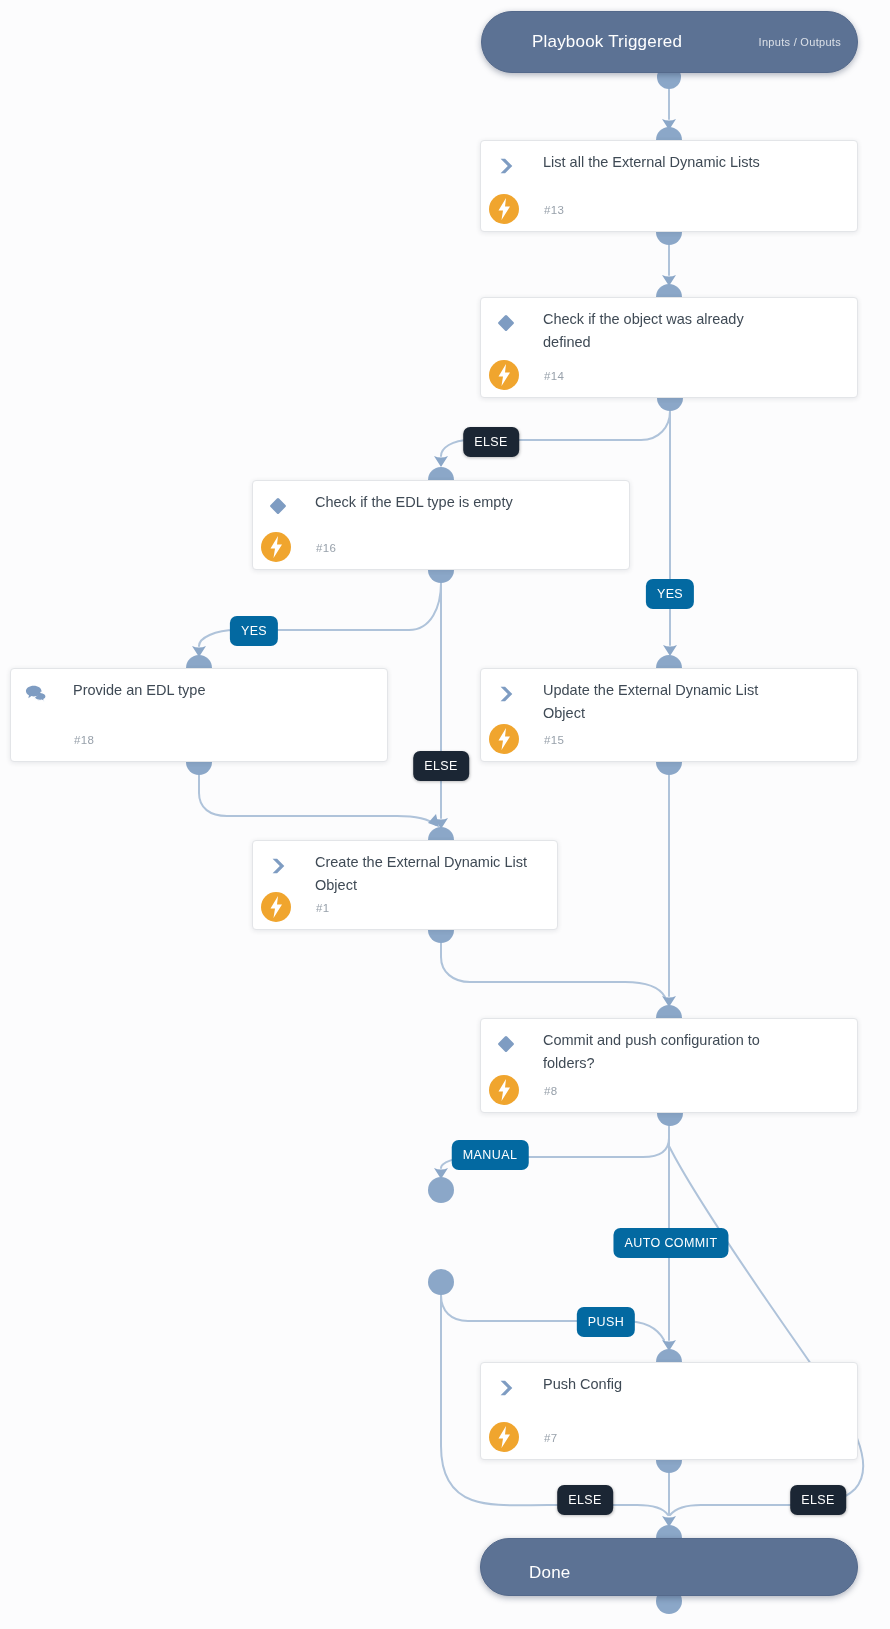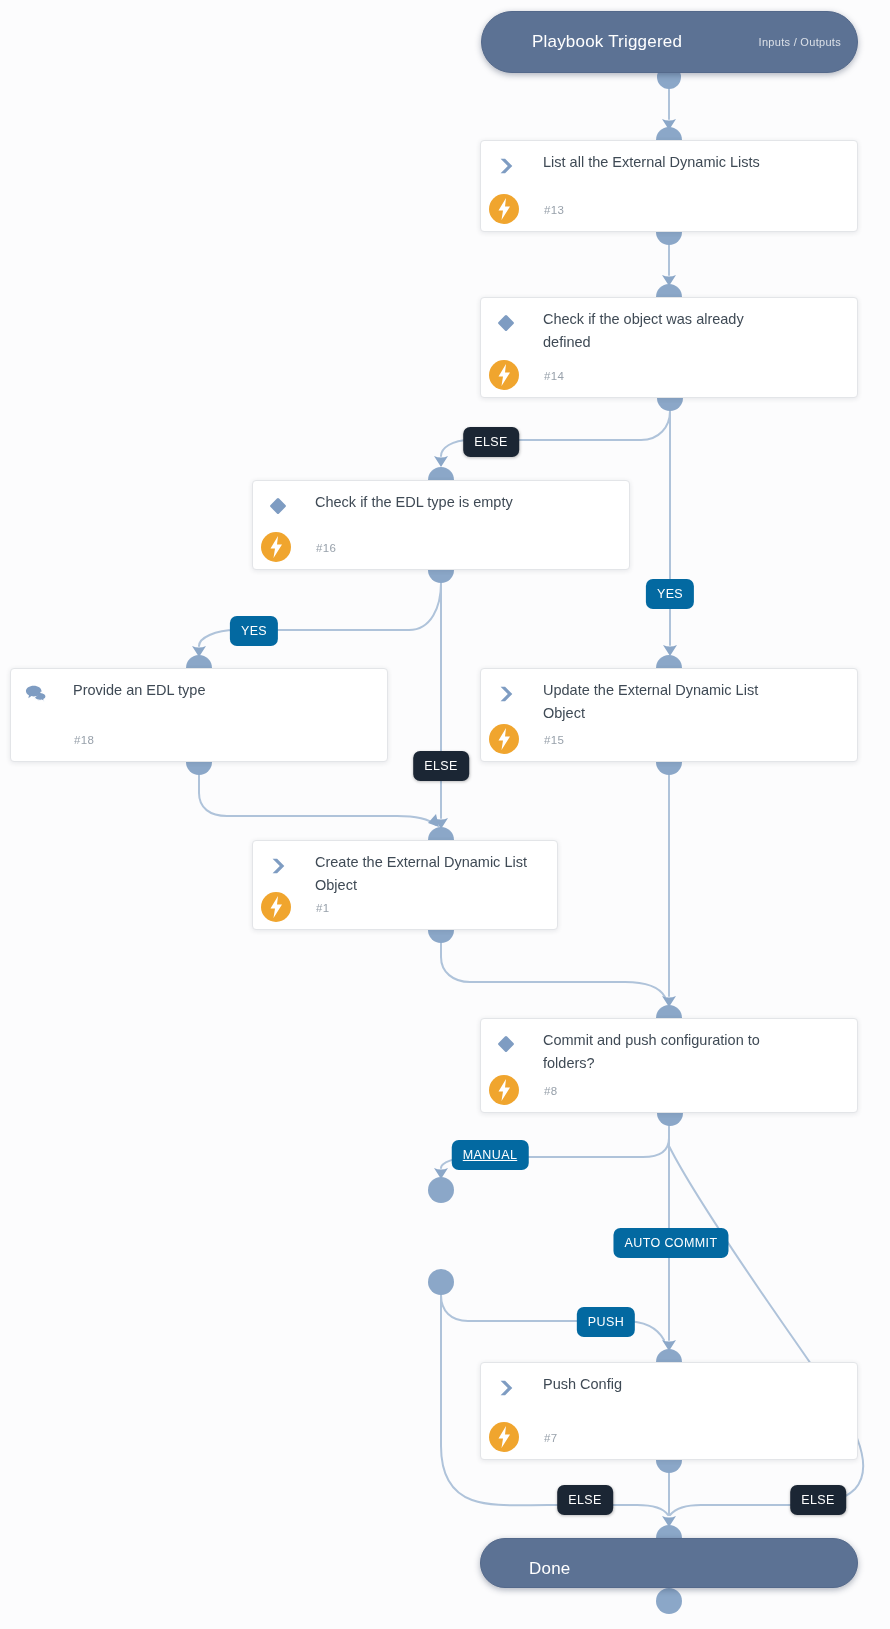--- a/index.html
+++ b/index.html
@@ -242,27 +242,27 @@
     <div class="ttitle">Push Config</div>
     <span class="badge">
       <svg width="30" height="30" viewBox="0 0 30 30">
           <circle cx="15" cy="15" r="15" fill="#f0a52e"></circle>
           <path d="M17 4 L9.5 16.5 H14 L12.5 26 L21 12.5 H16 Z" fill="#fff"></path>
         </svg>
     </span>
     <div class="tid">#7</div>
   </div>
 
-  <div class="pill" style="left:480px;top:1538px;width:378px;height:50px;padding:12px 0 0 48px;">
+  <div class="pill" style="left:480px;top:1538px;width:378px;height:58px;padding:12px 0 0 48px;">
     <span class="ptitle">Done</span>
   </div>
 
   <div class="elabel dark" style="left:491px;top:442px;">ELSE</div>
   <div class="elabel light" style="left:670px;top:594px;">YES</div>
   <div class="elabel light" style="left:254px;top:631px;">YES</div>
   <div class="elabel dark" style="left:441px;top:766px;">ELSE</div>
-  <div class="elabel light" style="left:490px;top:1155px;text-decoration:underline;">MANUAL</div>
+  <div class="elabel light" style="left:490px;top:1155px;">MANUAL</div>
   <div class="elabel light" style="left:671px;top:1243px;">AUTO COMMIT</div>
   <div class="elabel light" style="left:606px;top:1322px;">PUSH</div>
   <div class="elabel dark" style="left:585px;top:1500px;">ELSE</div>
   <div class="elabel dark" style="left:818px;top:1500px;">ELSE</div>
 
 </div>
 
 </body></html>

